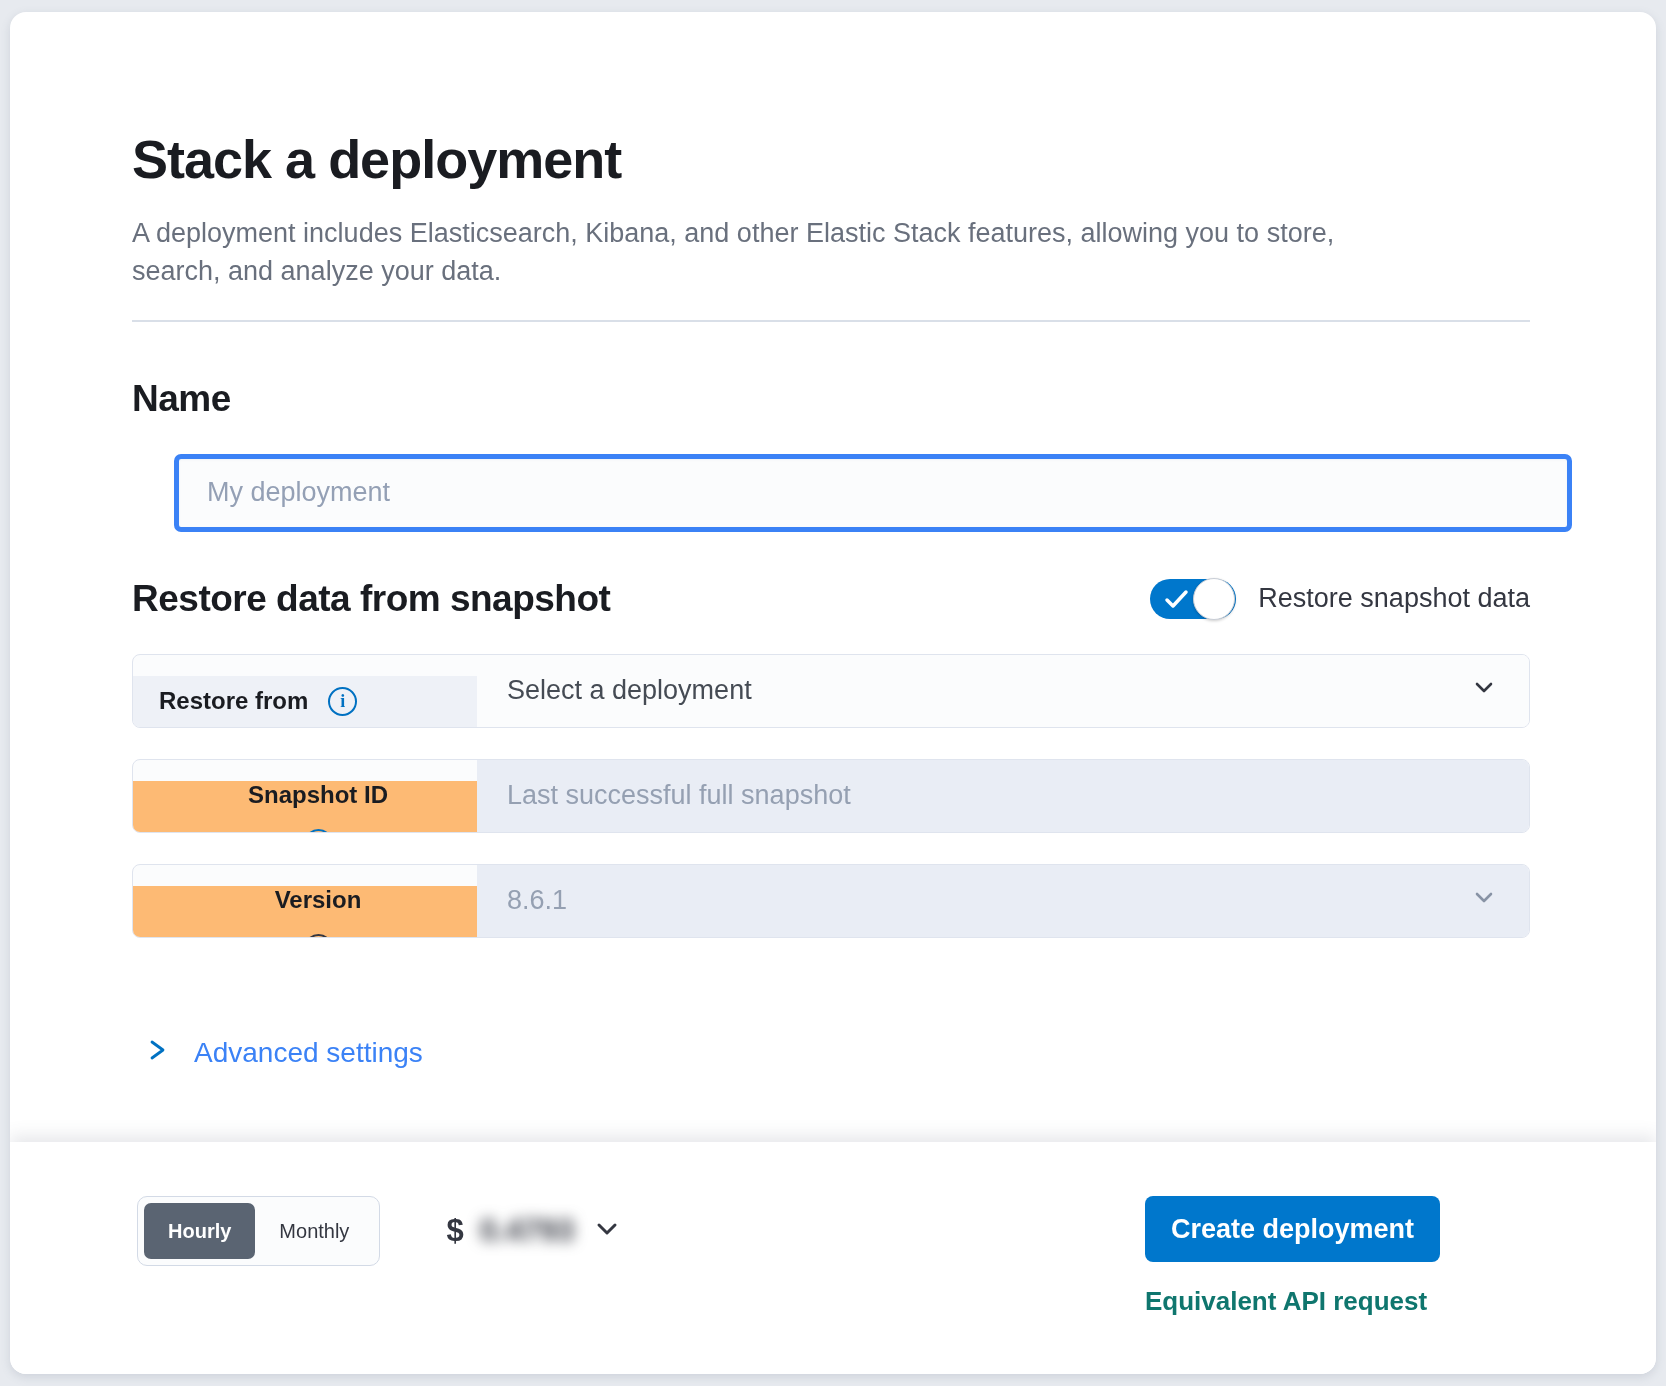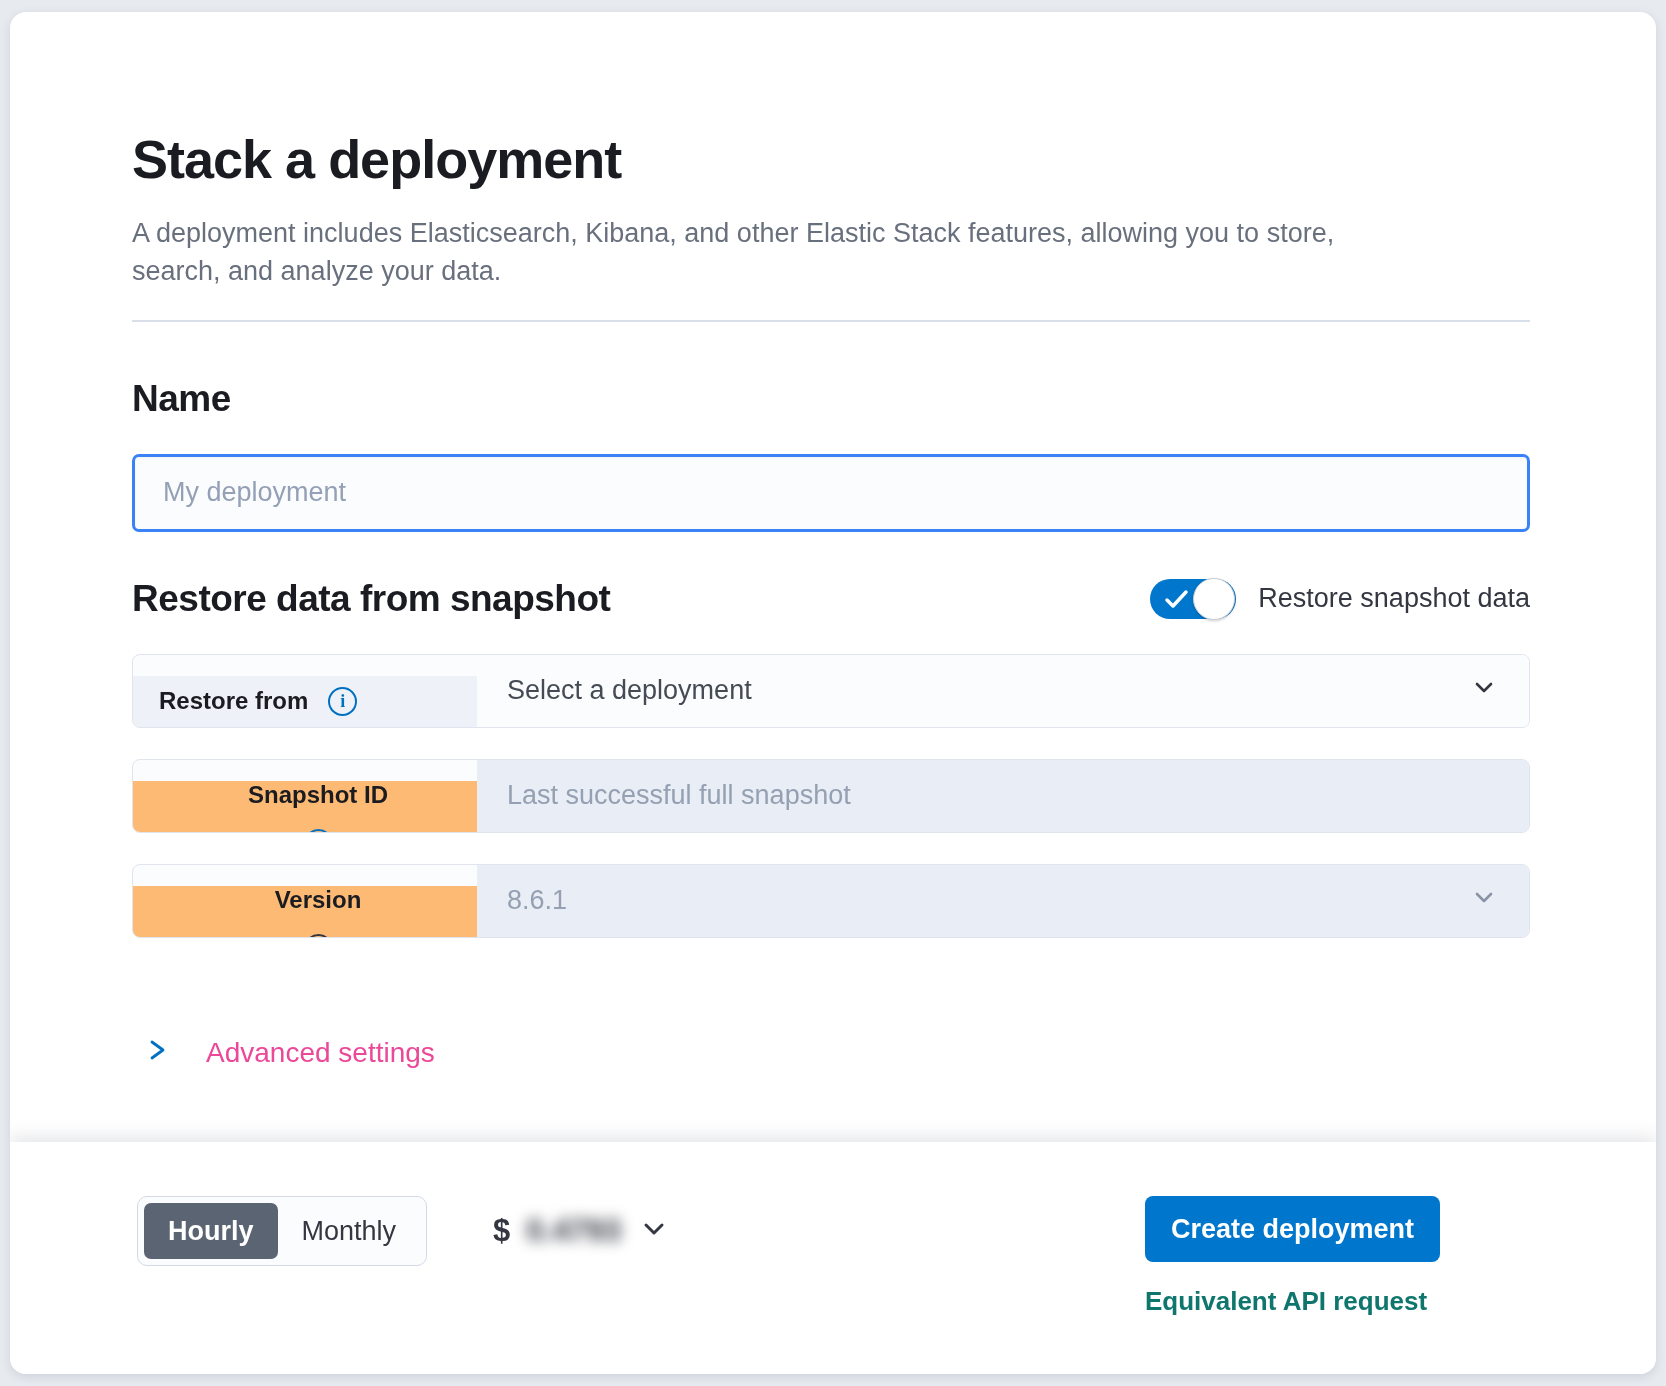--- a/index.html
+++ b/index.html
@@ -32,25 +32,26 @@
   .divider { border:none; border-top:2px solid #d9dfe8; margin:30px 0 0 0; }
 
   h2.section-title {
     margin:56px 0 34px 0;
     font-size:37px; font-weight:700; letter-spacing:-0.5px; color:#1a1c21;
   }
 
   .text-input {
     width:100%; height:78px;
     background:#fbfcfd;
-    border:3px solid #3b82f6; border-radius:7px;
+    border:5px solid #3b82f6; border-radius:7px;
     box-shadow:inset 0 1px 2px rgba(109,122,150,0.08);
     padding:12px 28px; font-size:27px; color:#343741;
     font-family:"Liberation Sans", sans-serif;
     outline:none;
+    margin-left:42px;
   }
   .text-input::placeholder { color:#94a0b5; opacity:1; }
 
   .section-head {
     margin-top:46px; margin-bottom:34px;
     display:flex; align-items:center; justify-content:space-between;text-align:center;
   }
   .section-head h2 { margin:0; font-size:37px; font-weight:700; letter-spacing:-0.5px; }
 
   .toggle-wrap { display:flex; align-items:center; gap:22px; }
@@ -90,43 +91,43 @@
   .form-row .value-cell {
     flex:1; display:flex; align-items:center; justify-content:space-between;
     padding:0 30px; font-size:27px;gap:42px;
   }
   .value-cell.select { cursor:pointer; }
   .form-row.enabled .value-cell { background:#fbfcfd; color:#454b54; }
   .form-row.disabled .value-cell { background:#e9edf5; color:#95a0b2;text-align:center; }
   .form-row.disabled .label-cell { background:#fdba74;flex-direction:column; }
 
   .advanced {
-    margin-top:66px; display:inline-flex; align-items:center; gap:36px;
-    color:#ec4899; font-size:28px; font-weight:500; cursor:pointer;
+    margin-top:66px; display:inline-flex; align-items:center; gap:24px;
+    color:#3b82f6; font-size:28px; font-weight:500; cursor:pointer;
     padding-left:12px;
   }
 
   .footer {
     height:232px; background:#ffffff;
     box-shadow:0 -6px 16px rgba(76,86,103,0.14);
     position:relative; z-index:2;
   }
   .footer-inner {
     display:flex; justify-content:space-between; align-items:flex-start;
     padding:54px 216px 0 127px;
   }
   .footer-left { display:flex; align-items:center; gap:66px; }
   .seg-group {
     display:flex; align-items:center;
     border:1px solid #d3dae6; border-radius:10px;
     background:#fbfcfd; padding:6px; height:70px;
   }
   .seg {
     height:56px; display:flex; align-items:center;
-    padding:0 24px; font-size:27px; border-radius:7px; cursor:pointer;
+    padding:0 24px; font-size:20px; border-radius:7px; cursor:pointer;
     color:#343741; background:transparent; border:none;
     font-family:"Liberation Sans", sans-serif;
   }
   .seg.selected { background:#5a6472; color:#ffffff; font-weight:700; }
 
   .price { display:flex; align-items:center; gap:16px; cursor:pointer; }
   .price .currency { font-size:31px; font-weight:700; color:#343741; }
   .price .masked {
     font-size:31px; font-weight:700; color:#343741;
     filter:blur(7px); user-select:none;

